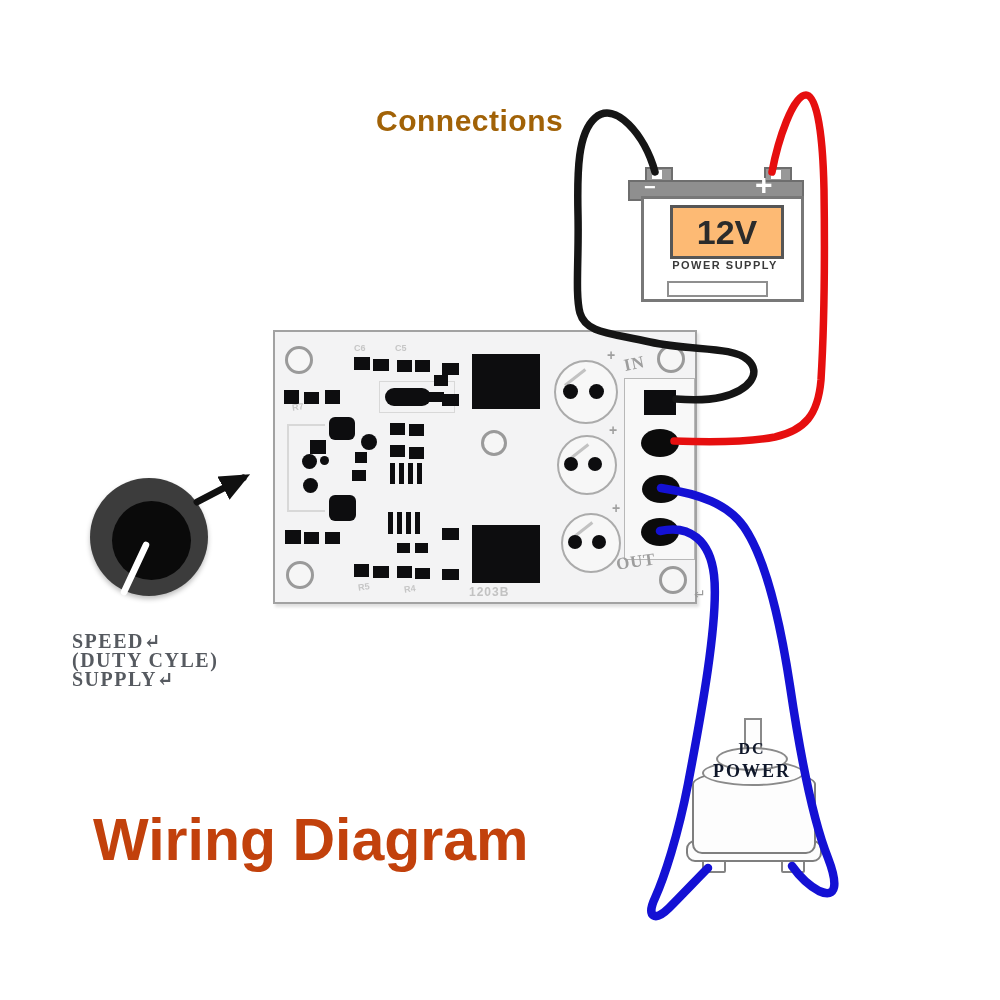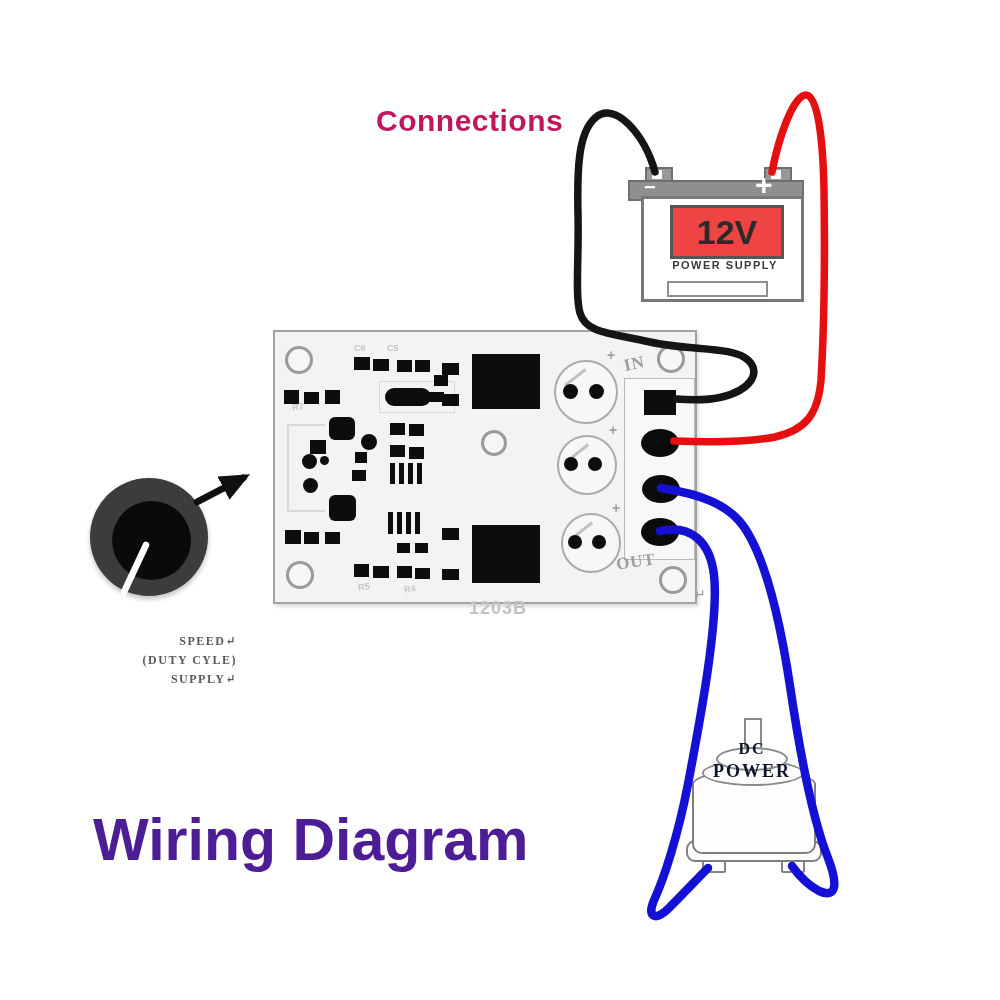--- a/index.html
+++ b/index.html
@@ -1,29 +1,29 @@
 <!DOCTYPE html>
 <html><head>
 <meta charset="utf-8">
 <style>
   html,body{margin:0;padding:0;background:#ffffff;}
   #canvas{position:relative;width:1000px;height:1000px;background:#ffffff;overflow:hidden;
           font-family:"Liberation Sans","DejaVu Sans",sans-serif;}
   .abs{position:absolute;}
   
-  .connections{left:376px;top:104px;font-size:30px;font-weight:bold;color:#be185d;letter-spacing:.5px;}
-  .wiring{left:93px;top:806px;font-size:59px;font-weight:bold;color:#4c1d95;letter-spacing:0px;}
+  .connections{left:376px;top:104px;font-size:30px;font-weight:bold;color:#a16207;letter-spacing:.5px;}
+  .wiring{left:93px;top:806px;font-size:59px;font-weight:bold;color:#c2410c;letter-spacing:0px;}
   
   .post{background:#989898;border:2px solid #6e6e6e;}
   .posthole{background:#ffffff;}
   .topbar{left:628px;top:180px;width:172px;height:17px;background:#8f8f8f;border:2px solid #6e6e6e;}
   .minus{left:644px;top:176px;font-size:20px;font-weight:bold;color:#ffffff;}
   .plus{left:755px;top:168px;font-size:30px;font-weight:bold;color:#ffffff;}
   .batbody{left:641px;top:196px;width:157px;height:100px;background:#ffffff;border:3px solid #787878;}
-  .voltbox{left:670px;top:205px;width:108px;height:48px;background:#ef4444;border:3px solid #565656;
+  .voltbox{left:670px;top:205px;width:108px;height:48px;background:#fdba74;border:3px solid #565656;
            display:flex;align-items:center;justify-content:center;font-size:34px;font-weight:bold;color:#2b2b2b;}
   .pslabel{left:641px;top:259px;width:168px;text-align:center;font-size:11px;font-weight:bold;color:#3a3a3a;letter-spacing:1.5px;}
   .slot{left:667px;top:281px;width:97px;height:12px;background:#ffffff;border:2px solid #8f8f8f;}
   
   .board{left:273px;top:330px;width:420px;height:270px;background:#f3f3f4;border:2px solid #a2a2a2;
          box-shadow:2px 3px 3px rgba(0,0,0,.13);}
   .board *{position:absolute;}
   .hole{background:#f6f6f6;border:3px solid #9a9a9a;border-radius:50%;}
   .cmp{background:#0d0d0f;}
   .rnd{background:#0d0d0f;border-radius:6px;}
@@ -32,31 +32,31 @@
   .rary{background:repeating-linear-gradient(90deg,#0d0d0f 0 5px,rgba(0,0,0,0) 5px 9px);}
   .cap{background:#f7f7f7;border:2px solid #ababab;border-radius:50%;}
   .vent{width:26px;height:2.5px;background:#c2c2c2;transform:rotate(-38deg);}
   .silk{color:#c6c6c6;font-size:9px;font-weight:bold;}
   .silkline{background:#d8d8d8;}
   .outline{border:1px solid #d8d8d8;}
   .inout{color:#9d9d9d;font-size:17px;font-weight:bold;letter-spacing:1px;font-family:"Liberation Serif","DejaVu Serif",serif;}
   .strip{background:#f8f8f8;border:1.5px solid #b8b8b8;}
   .tpad{background:#0b0b0b;border-radius:50%;}
   .capplus{color:#9f9f9f;font-size:14px;font-weight:bold;}
-  .model{color:#c2c2c2;font-size:18px;font-weight:bold;letter-spacing:1px;margin-top:13px;}
+  .model{color:#c2c2c2;font-size:12px;font-weight:bold;letter-spacing:1px;}
   .watermark{left:296px;top:460px;font-size:43px;font-weight:bold;color:rgba(150,150,152,.55);
              white-space:nowrap;letter-spacing:0px;z-index:5;}
   .retmark{left:694px;top:586px;font-size:14px;color:#9a9a9a;}
   
   .knobouter{left:90px;top:478px;width:118px;height:118px;border-radius:50%;background:#3c3c3c;
              box-shadow:0 3px 5px rgba(0,0,0,.25);}
   .knobinner{left:112px;top:501px;width:79px;height:79px;border-radius:50%;background:#0a0a0a;}
-  .caption{left:72px;top:632px;width:165px;text-align:right;
+  .caption{left:72px;top:632px;width:165px;text-align:left;
            font-family:"Liberation Serif","DejaVu Serif",serif;
-           font-size:12px;font-weight:bold;color:#565a60;letter-spacing:1.5px;line-height:19px;}
+           font-size:20px;font-weight:bold;color:#565a60;letter-spacing:1.5px;line-height:19px;}
   
   .mfoot{background:#ffffff;border:2px solid #848484;border-radius:2px;}
   .mplate{left:686px;top:840px;width:132px;height:18px;background:#fdfdfd;border:2.5px solid #7f7f7f;border-radius:9px;}
   .mbody{left:692px;top:770px;width:120px;height:80px;background:#fdfdfd;border:2.5px solid #7f7f7f;
          border-radius:60px 60px 10px 10px / 14px 14px 10px 10px;}
   .mell1{left:702px;top:760px;width:98px;height:22px;background:#fdfdfd;border:2px solid #8a8a8a;border-radius:50%;}
   .mell2{left:716px;top:747px;width:68px;height:20px;background:#fdfdfd;border:2px solid #8a8a8a;border-radius:50%;}
   .mshaft{left:744px;top:718px;width:14px;height:32px;background:#fdfdfd;border:2px solid #8a8a8a;}
   .mtext{left:695px;top:740px;width:114px;text-align:center;
          font-family:"Liberation Serif","DejaVu Serif",serif;font-weight:bold;color:#0f172a;}
@@ -143,21 +143,21 @@
 
     <div class="strip" style="left:349px;top:46px;width:69px;height:180px;"></div>
     <div class="cmp" style="left:369px;top:58px;width:32px;height:25px;"></div>
     <div class="tpad" style="left:366px;top:97px;width:38px;height:28px;"></div>
     <div class="tpad" style="left:367px;top:143px;width:38px;height:28px;"></div>
     <div class="tpad" style="left:366px;top:186px;width:38px;height:28px;"></div>
 
     <div class="inout" style="left:349px;top:22px;transform:rotate(-12deg);">IN</div>
     <div class="inout" style="left:341px;top:220px;transform:rotate(-8deg);">OUT</div>
     <div class="silk" style="left:79px;top:11px;">C6</div>
-    <div class="silk" style="left:112px;top:11px;">C5</div>
+    <div class="silk" style="left:120px;top:11px;">C5</div>
     <div class="silk" style="left:17px;top:70px;transform:rotate(-8deg);">R7</div>
     <div class="silk" style="left:83px;top:250px;transform:rotate(-8deg);">R5</div>
     <div class="silk" style="left:129px;top:252px;transform:rotate(-8deg);">R4</div>
     <div class="model" style="left:194px;top:253px;">1203B</div>
   </div>
 
   <div class="abs retmark">↵</div>
 
   <div class="abs post" style="left:645px;top:167px;width:24px;height:15px;"></div>
   <div class="abs posthole" style="left:652px;top:170px;width:10px;height:9px;"></div>

